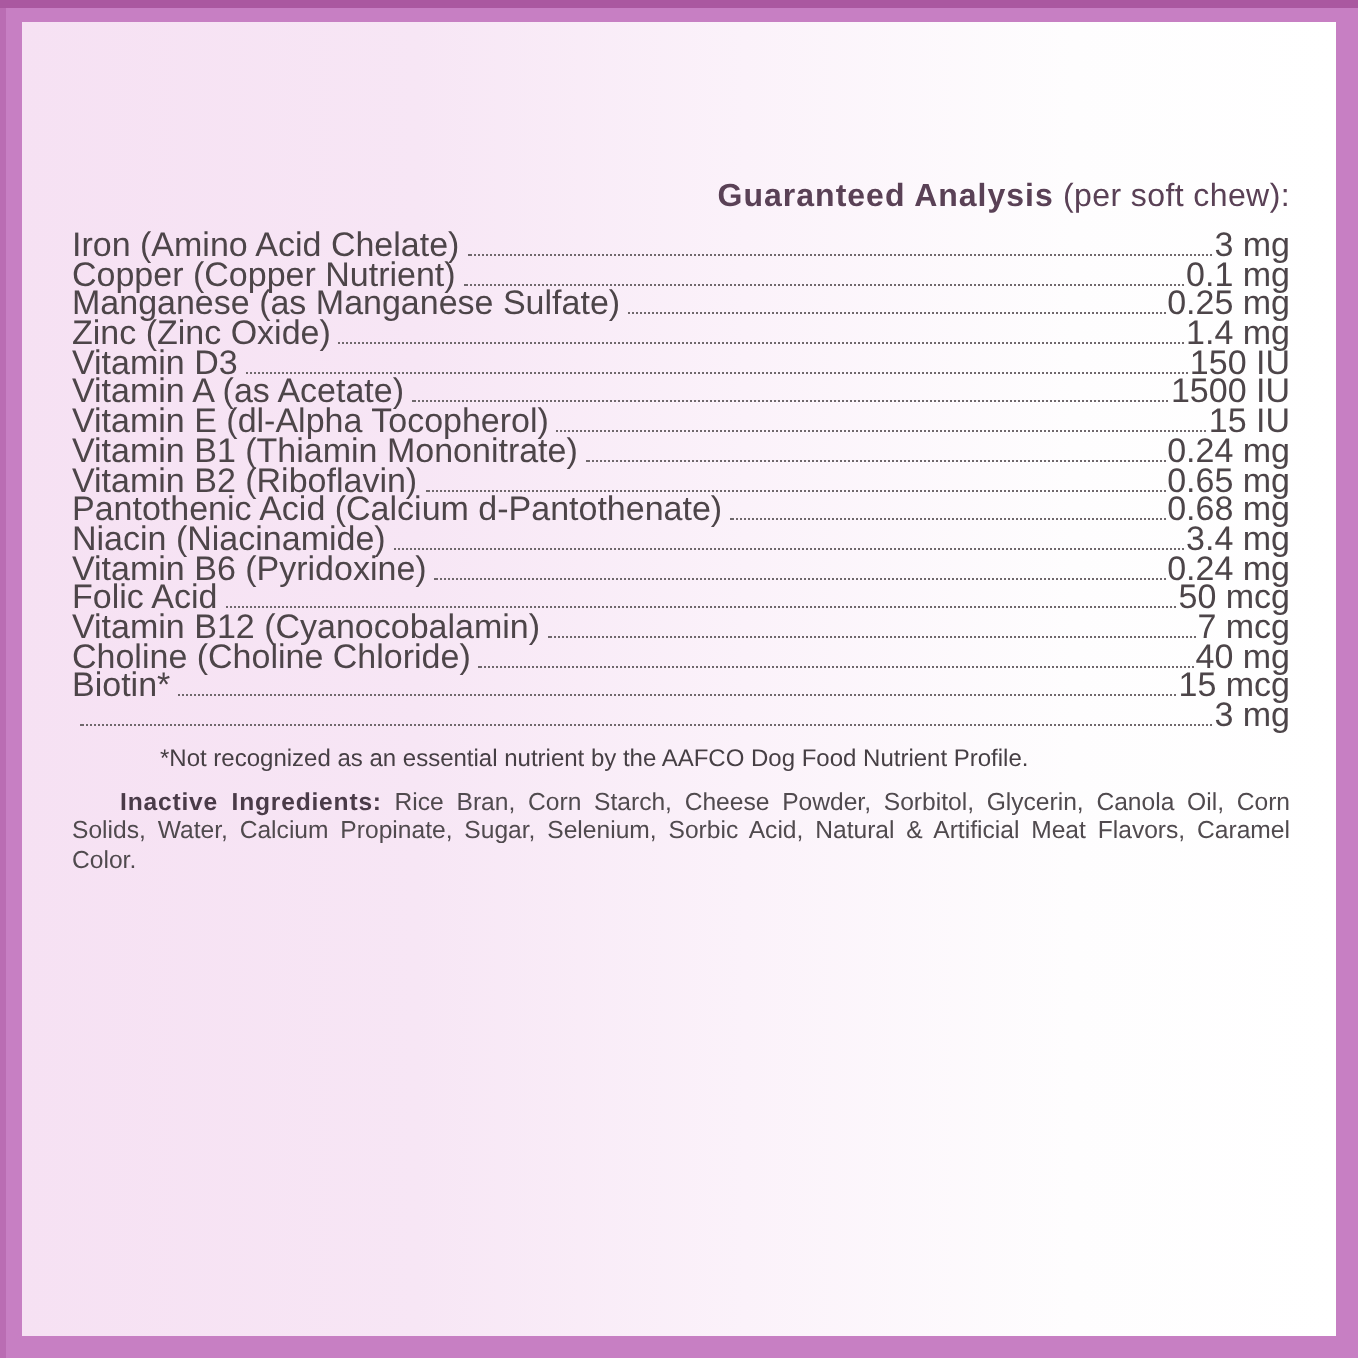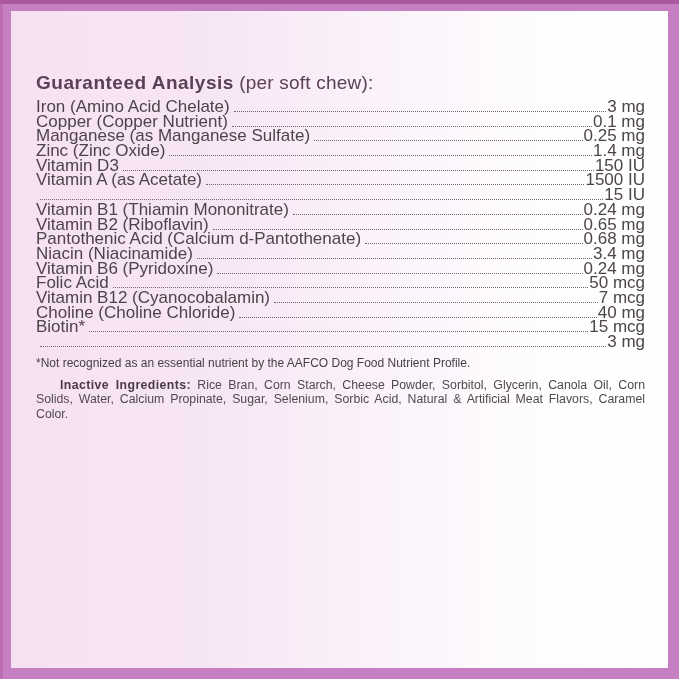--- a/index.html
+++ b/index.html
@@ -34,26 +34,27 @@
     width: 3px;
     background: rgba(170, 88, 160, 0.45);
   }
   .content {
     position: absolute;
     top: 0;
     left: 25px;
     right: 23px;
   }
   .heading {
-    margin-top: 62px;
+    margin-top: 78px;
     margin-bottom: 8px;
-    font-size: 19px;
+    font-size: 16px;
     line-height: 19px;
     color: #5a4156;
     letter-spacing: 0.2px;
+    text-align: right;
   }
   .heading b {
     font-weight: 700;
     letter-spacing: 0.5px;
   }
   .rows {
     color: #4d4549;
   }
   .row {
     display: flex;
@@ -69,20 +70,21 @@
     border-bottom: 1px dotted #6f686c;
     margin: 0 1px 3px 4px;
     min-width: 10px;
   }
   .row .value { flex: 0 0 auto; text-align: right; }
   .footnote {
     margin-top: 6px;
     font-size: 12px;
     line-height: 14px;
     color: #463f44;
+    margin-left: 44px;
   }
   .inactive {
     margin-top: 8px;
     font-size: 12.3px;
     line-height: 14.8px;
     color: #504a4e;
     text-align: justify;
   }
   .inactive .ilabel {
     font-weight: 700;
@@ -133,20 +135,21 @@
           <span class="value">150 IU</span>
         </div>
 
         <div class="row">
           <span class="label">Vitamin A (as Acetate)</span>
           <span class="dots"></span>
           <span class="value">1500 IU</span>
         </div>
 
         <div class="row">
+          <span class="label">Vitamin E (dl-Alpha Tocopherol)</span>
           <span class="dots"></span>
           <span class="value">15 IU</span>
         </div>
 
         <div class="row">
           <span class="label">Vitamin B1 (Thiamin Mononitrate)</span>
           <span class="dots"></span>
           <span class="value">0.24 mg</span>
         </div>
 

